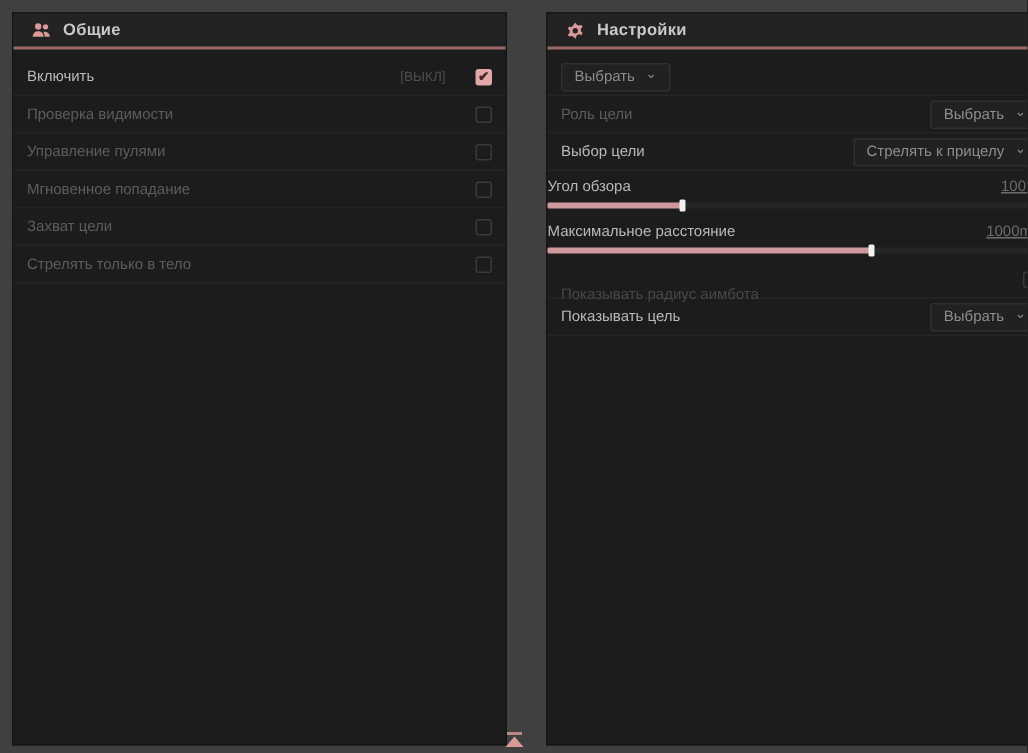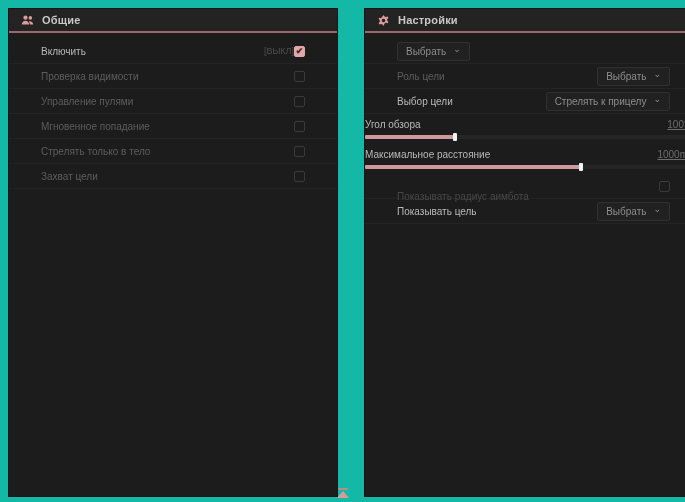--- a/index.html
+++ b/index.html
@@ -1,39 +1,39 @@
 <!DOCTYPE html>
 <html><head>
 <meta charset="utf-8">
 <style>
   * { margin:0; padding:0; box-sizing:border-box; }
   html,body { width:685px; height:502px; background:#0d0d0d; overflow:hidden;
               font-family:"Liberation Sans", sans-serif; }
-  .stage { position:relative; width:685px; height:502px; background:#14b8a6; }
+  .stage { position:relative; width:685px; height:502px; background:#404040; }
 
   .panel { position:absolute; top:8px; height:489px; background:#1c1c1c;
            border:1px solid #161616; display:flex; flex-direction:column; }
   .panel-left  { left:8px;  width:330px; }
   .panel-right { left:364px; width:339px; }
 
   .panel-header { height:24px; background:#232323; display:flex; align-items:center;
                   padding:0 12px; gap:8px; border-bottom:2px solid #9a6a6a; flex:0 0 auto; }
   .panel-title  { color:#c9c9c9; font-size:11px; font-weight:bold; letter-spacing:.2px; }
   .hicon { width:13px; height:13px; display:flex; align-items:center; justify-content:center; }
   .hicon svg { width:13px; height:13px; fill:#d99a9a; }
 
   .panel-body { padding:6px 0 0 0; flex:1; }
 
-  .row { display:flex; align-items:center; height:25px; padding:0 32px;
+  .row { display:flex; align-items:center; height:25px; padding:0 9px;
          border-bottom:1px solid #242424; position:relative; }
   .row:last-child { border-bottom:1px solid #242424; }
   .lbl { font-size:10px; color:#5d5d5d; flex:1; white-space:nowrap; }
   .lbl.bright { color:#b9b9b9; }
   .lbl.verydim { color:#484848;margin-top:20px; }
-  .state-tag { font-size:9px; color:#4f4f4f; margin-right:0; }
+  .state-tag { font-size:9px; color:#4f4f4f; margin-right:20px; }
 
   .cb { width:11px; height:11px; border:1px solid #3a3a3a; border-radius:2px;
         background:transparent; display:flex; align-items:center; justify-content:center;
         flex:0 0 auto; cursor:pointer; }
   .cb .mark { display:none; font-size:9px; line-height:9px; color:#402426; font-weight:bold; }
   .cb.checked { background:#e2a7a7; border-color:#e2a7a7; }
   .cb.checked .mark { display:block; }
 
   .dd { display:flex; align-items:center; gap:7px; background:#212121;
         border:1px solid #303030; border-radius:2px; padding:3px 8px;
@@ -91,26 +91,26 @@
         <span class="lbl">Управление пулями</span>
         <span class="cb"></span>
       </div>
 
       <div class="row">
         <span class="lbl">Мгновенное попадание</span>
         <span class="cb"></span>
       </div>
 
       <div class="row">
-        <span class="lbl">Стрелять только в тело</span>
+        <span class="lbl">Захват цели</span>
         <span class="cb"></span>
       </div>
 
       <div class="row">
-        <span class="lbl">Захват цели</span>
+        <span class="lbl">Стрелять только в тело</span>
         <span class="cb"></span>
       </div>
 
     </div>
   </div>
 
   <div class="panel panel-right">
     <div class="panel-header">
       <span class="hicon">
         <svg viewBox="0 0 16 16">

